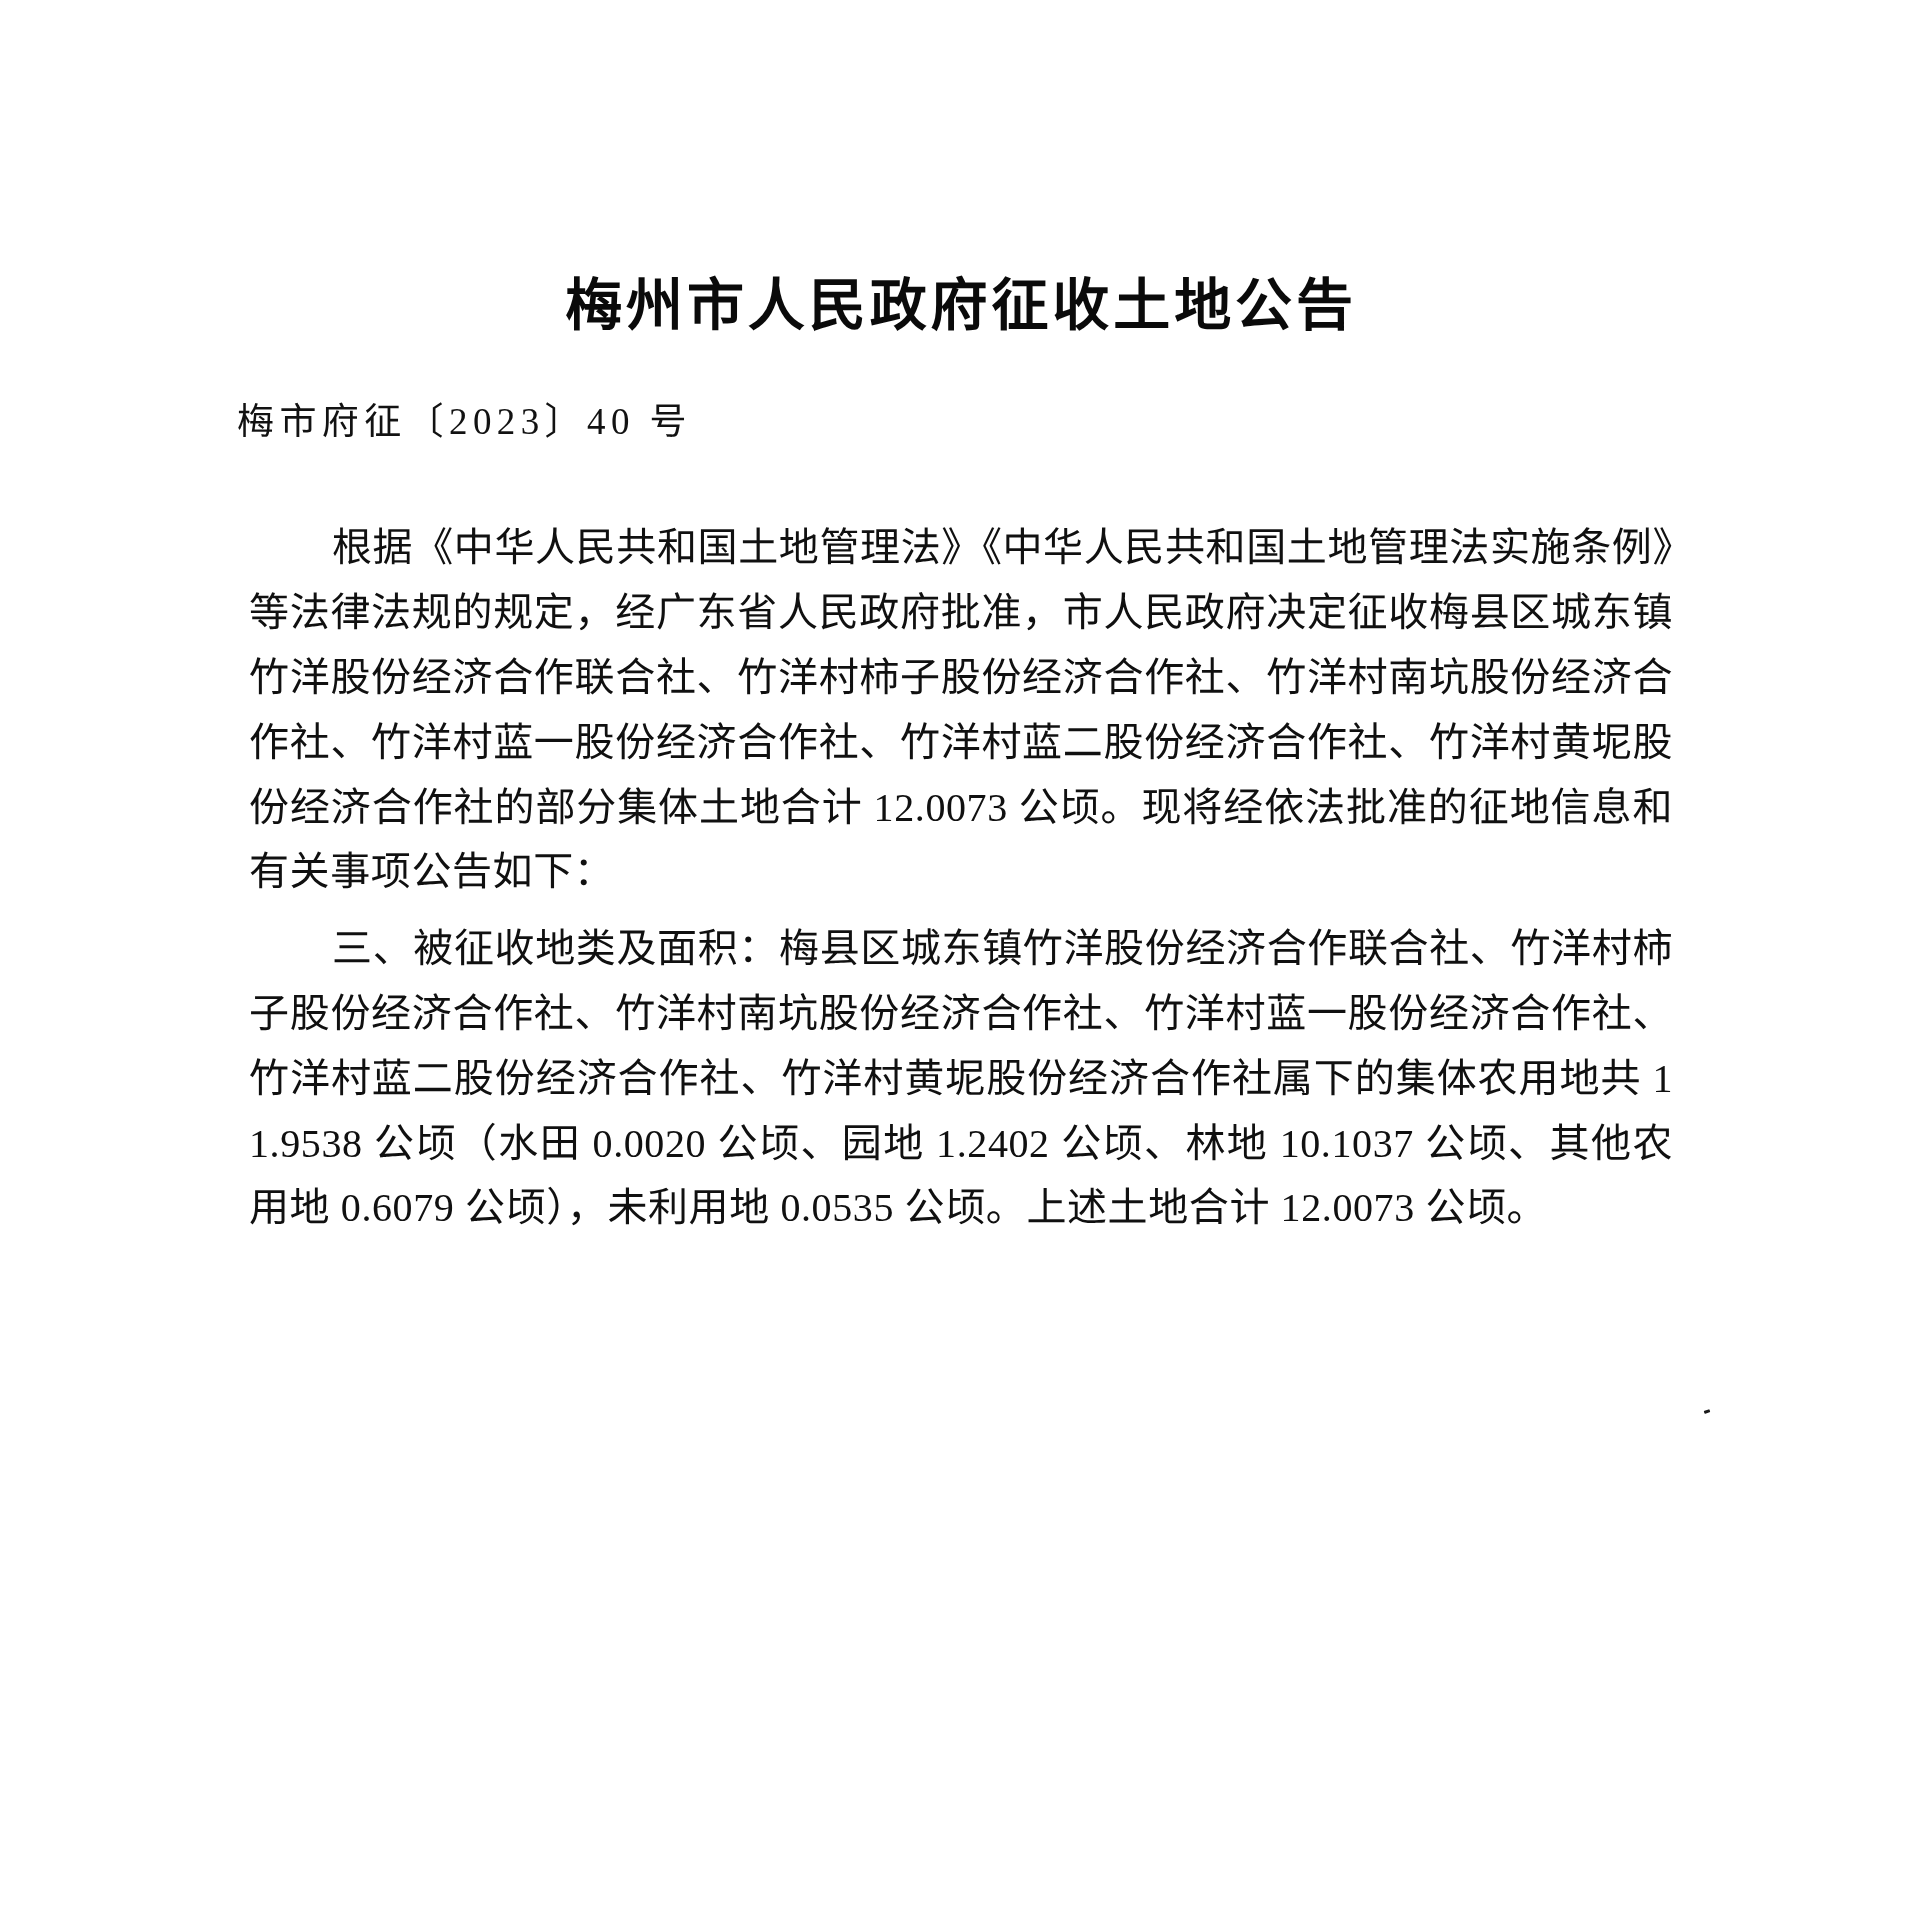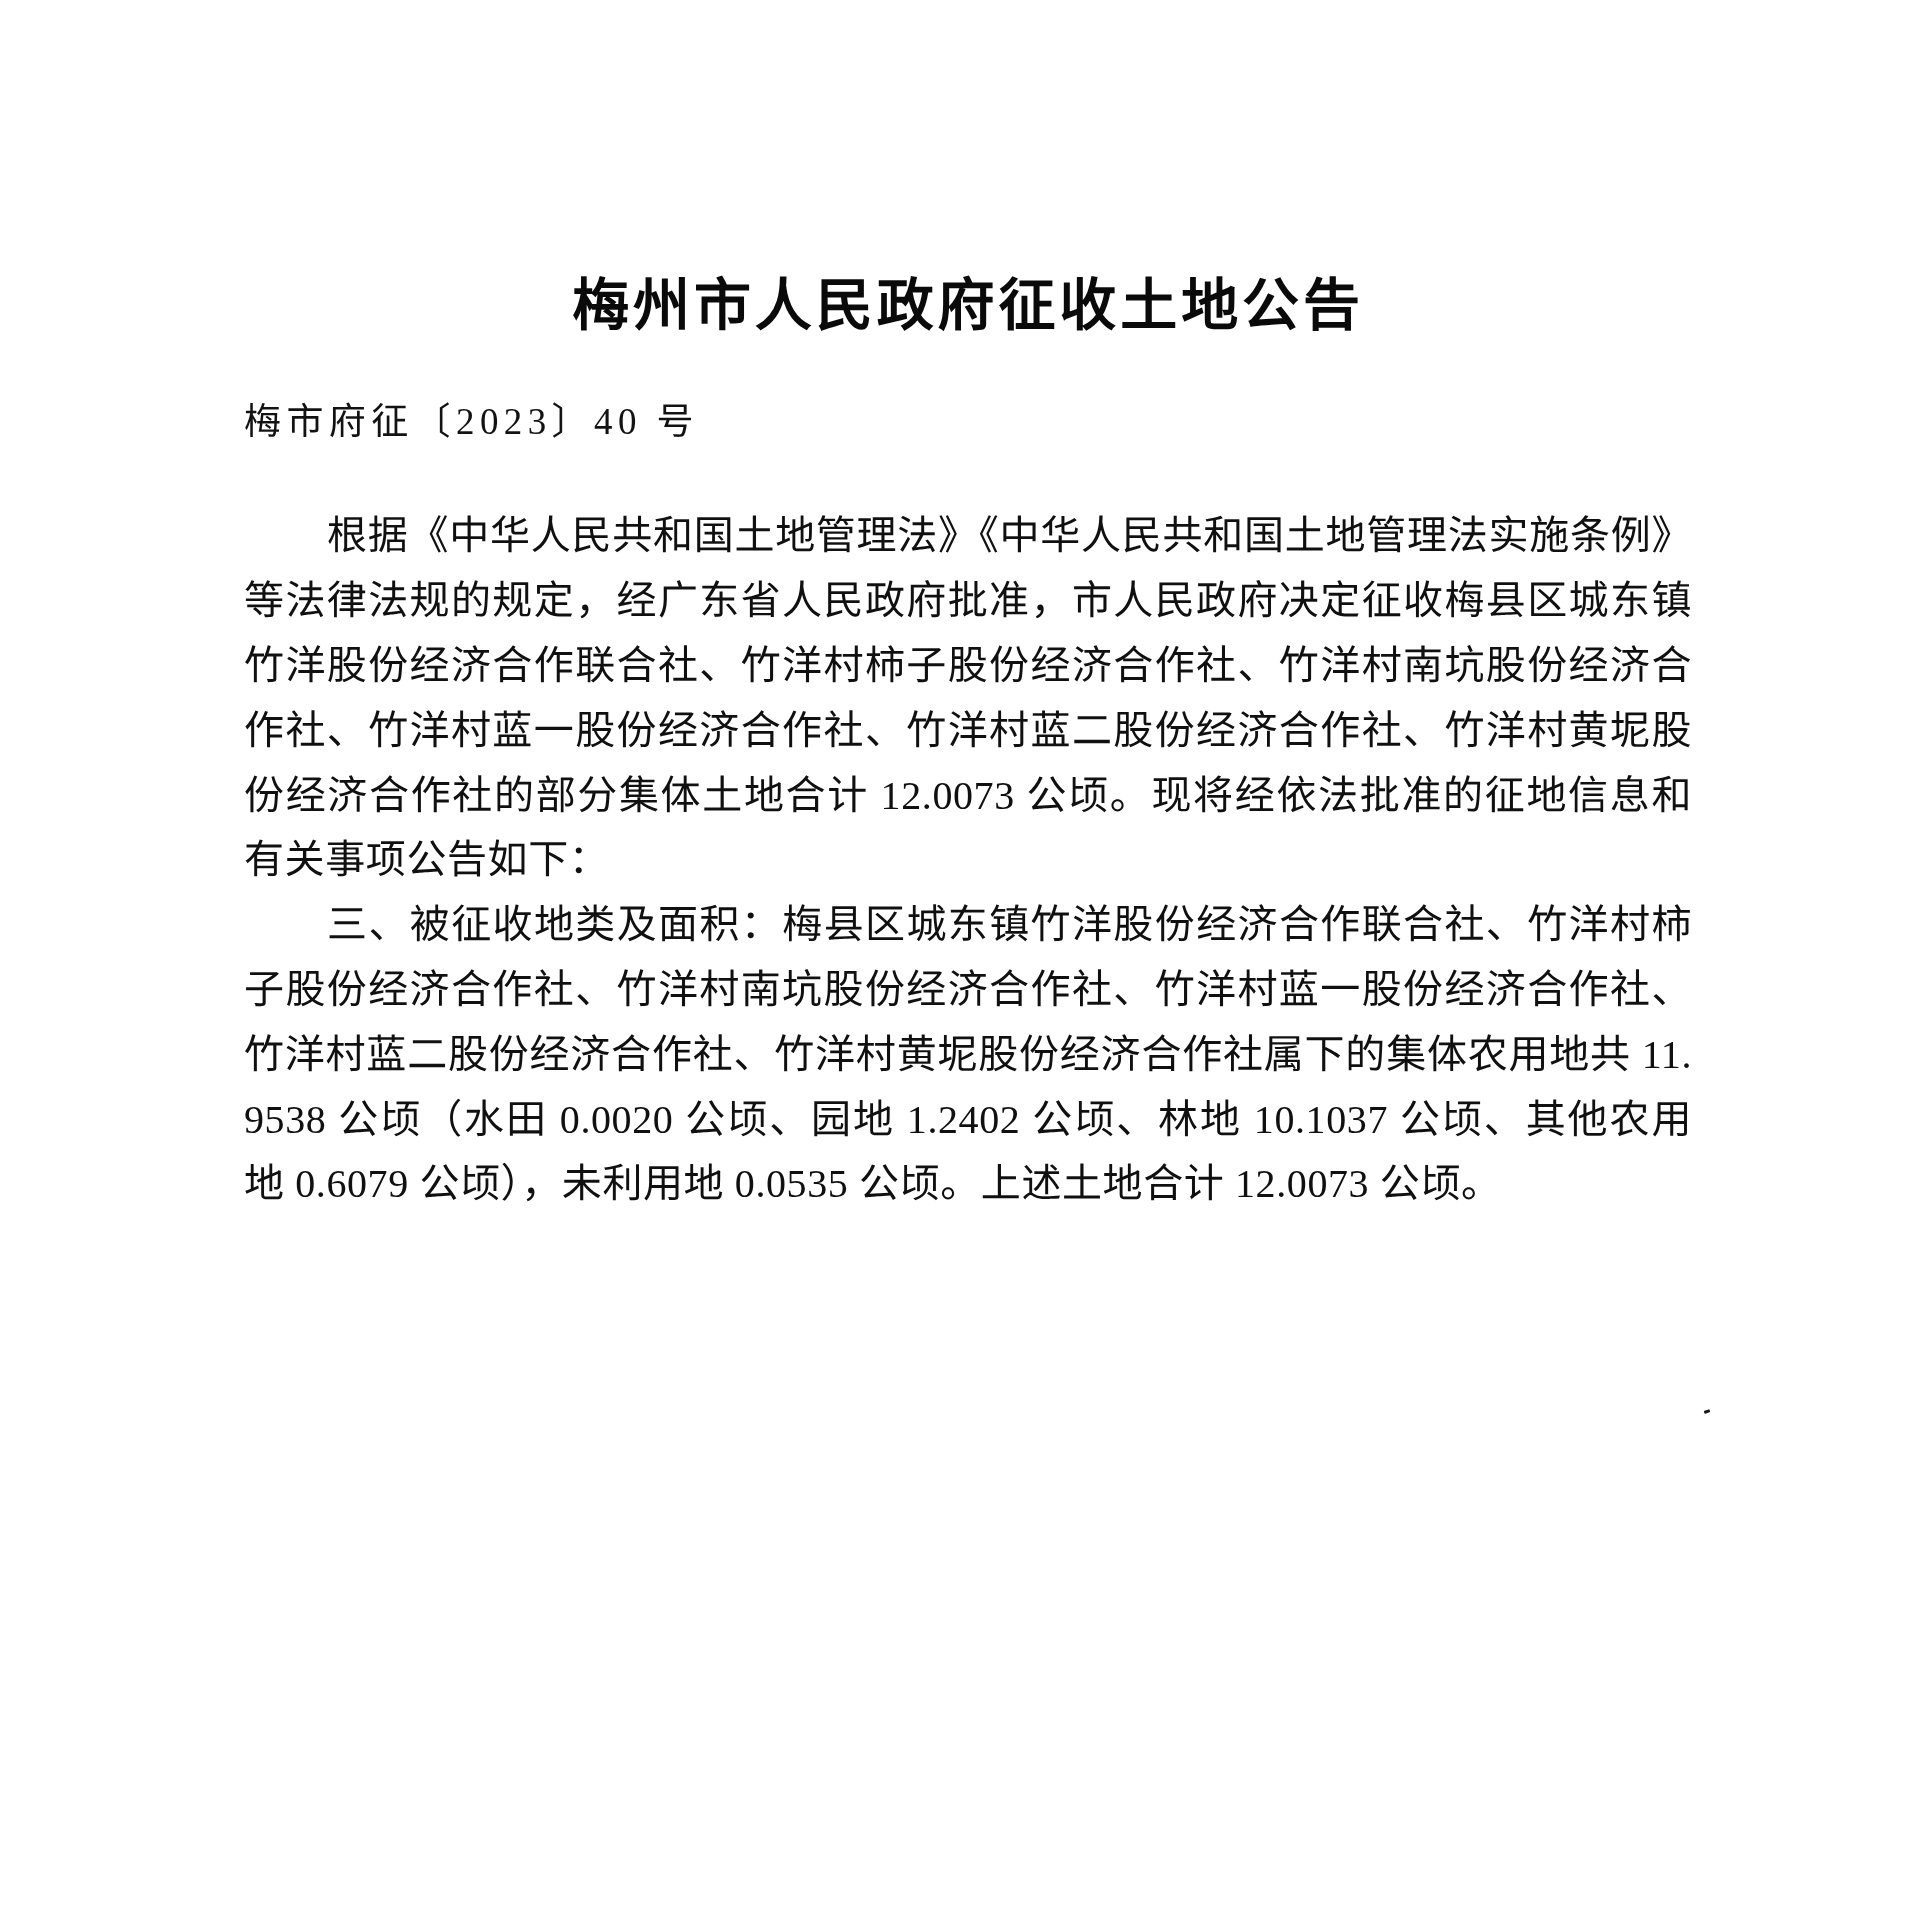--- a/index.html
+++ b/index.html
@@ -18,21 +18,21 @@
     width: 1911px;
     height: 2702px;
     background: #ffffff;
     box-sizing: border-box;
     overflow: hidden;
   }
 
   
   .content {
     position: absolute;
-    left: 244px;
+    left: 237px;
     top: 0;
     width: 1448px;
   }
 
   
   .doc-title {
     margin: 0;
     padding-top: 270px;
     text-align: center;
     font-family: "Liberation Serif", "DejaVu Serif", serif;
@@ -52,21 +52,21 @@
     letter-spacing: 5.4px;
     line-height: 1.3;
     color: #121212;
   }
 
   
   .body-block {
     padding-top: 58px;
   }
   .para {
-    margin: 0;
+    margin: 12px;
     font-size: 40px;
     line-height: 1.62;
     text-align: justify;
     text-justify: inter-ideograph;
     text-indent: 83px;
     letter-spacing: 0.6px;
     color: #101010;
     word-break: break-all;
   }
   .para + .para {

